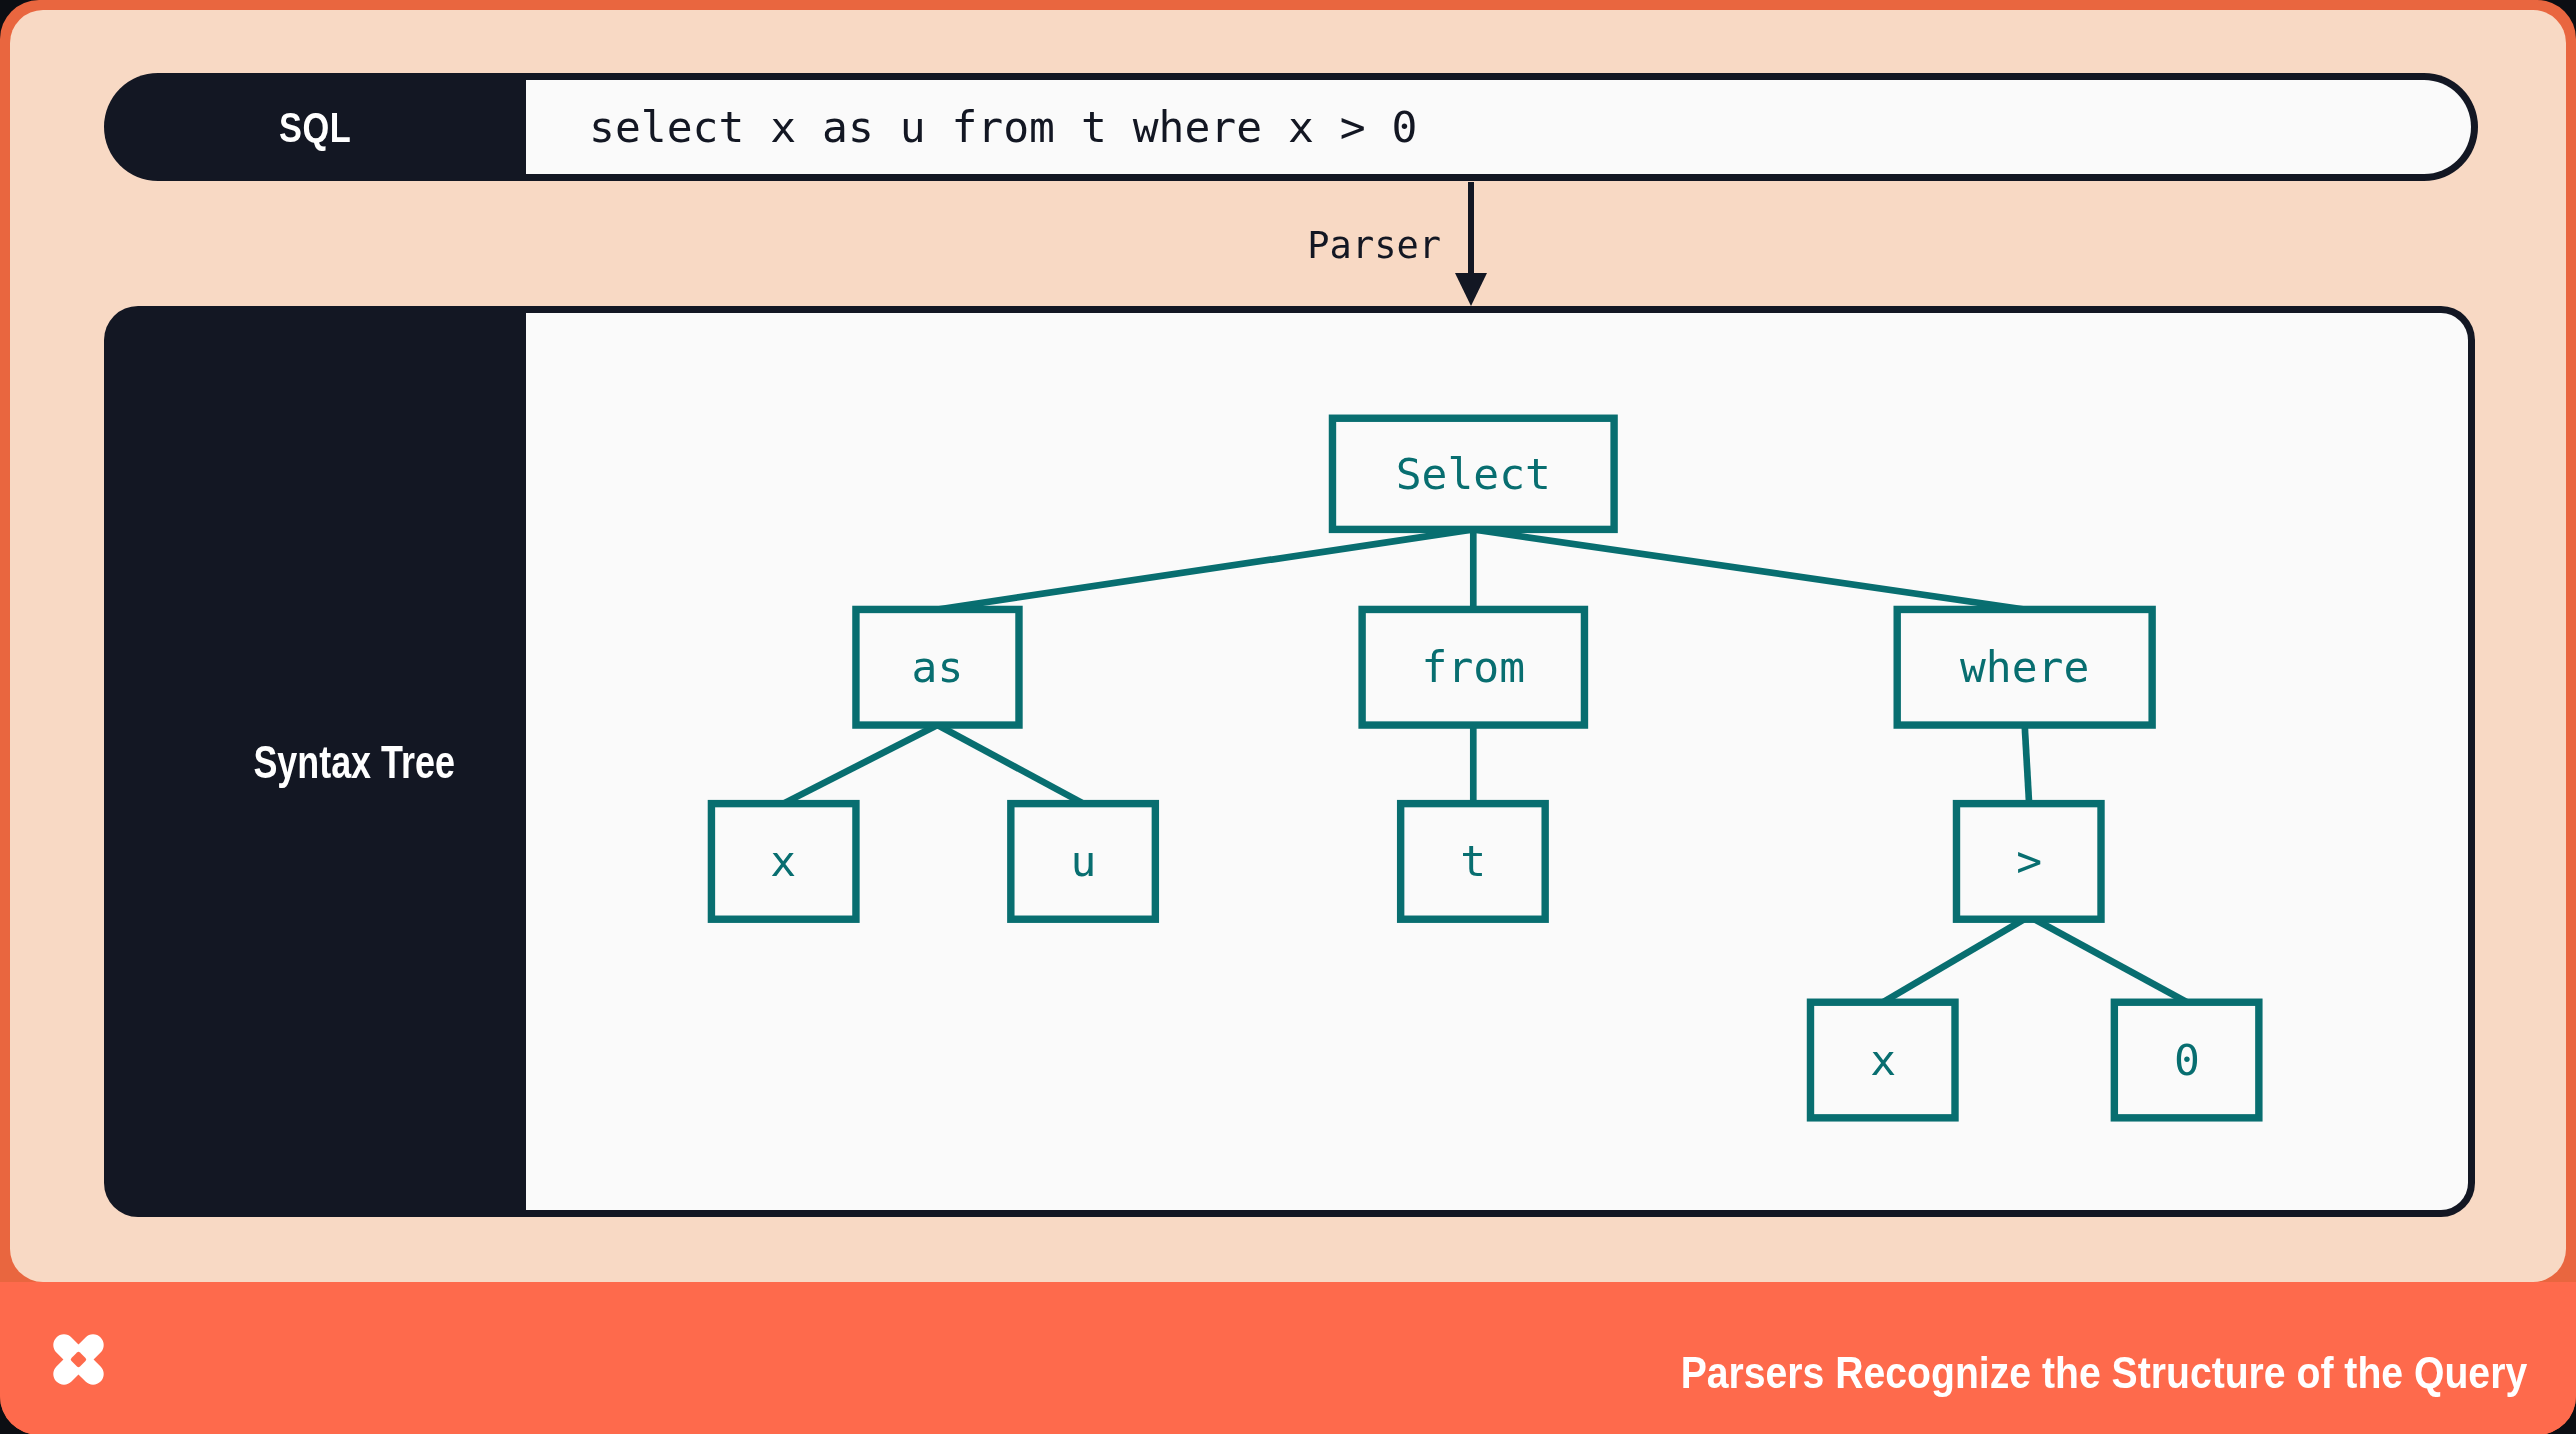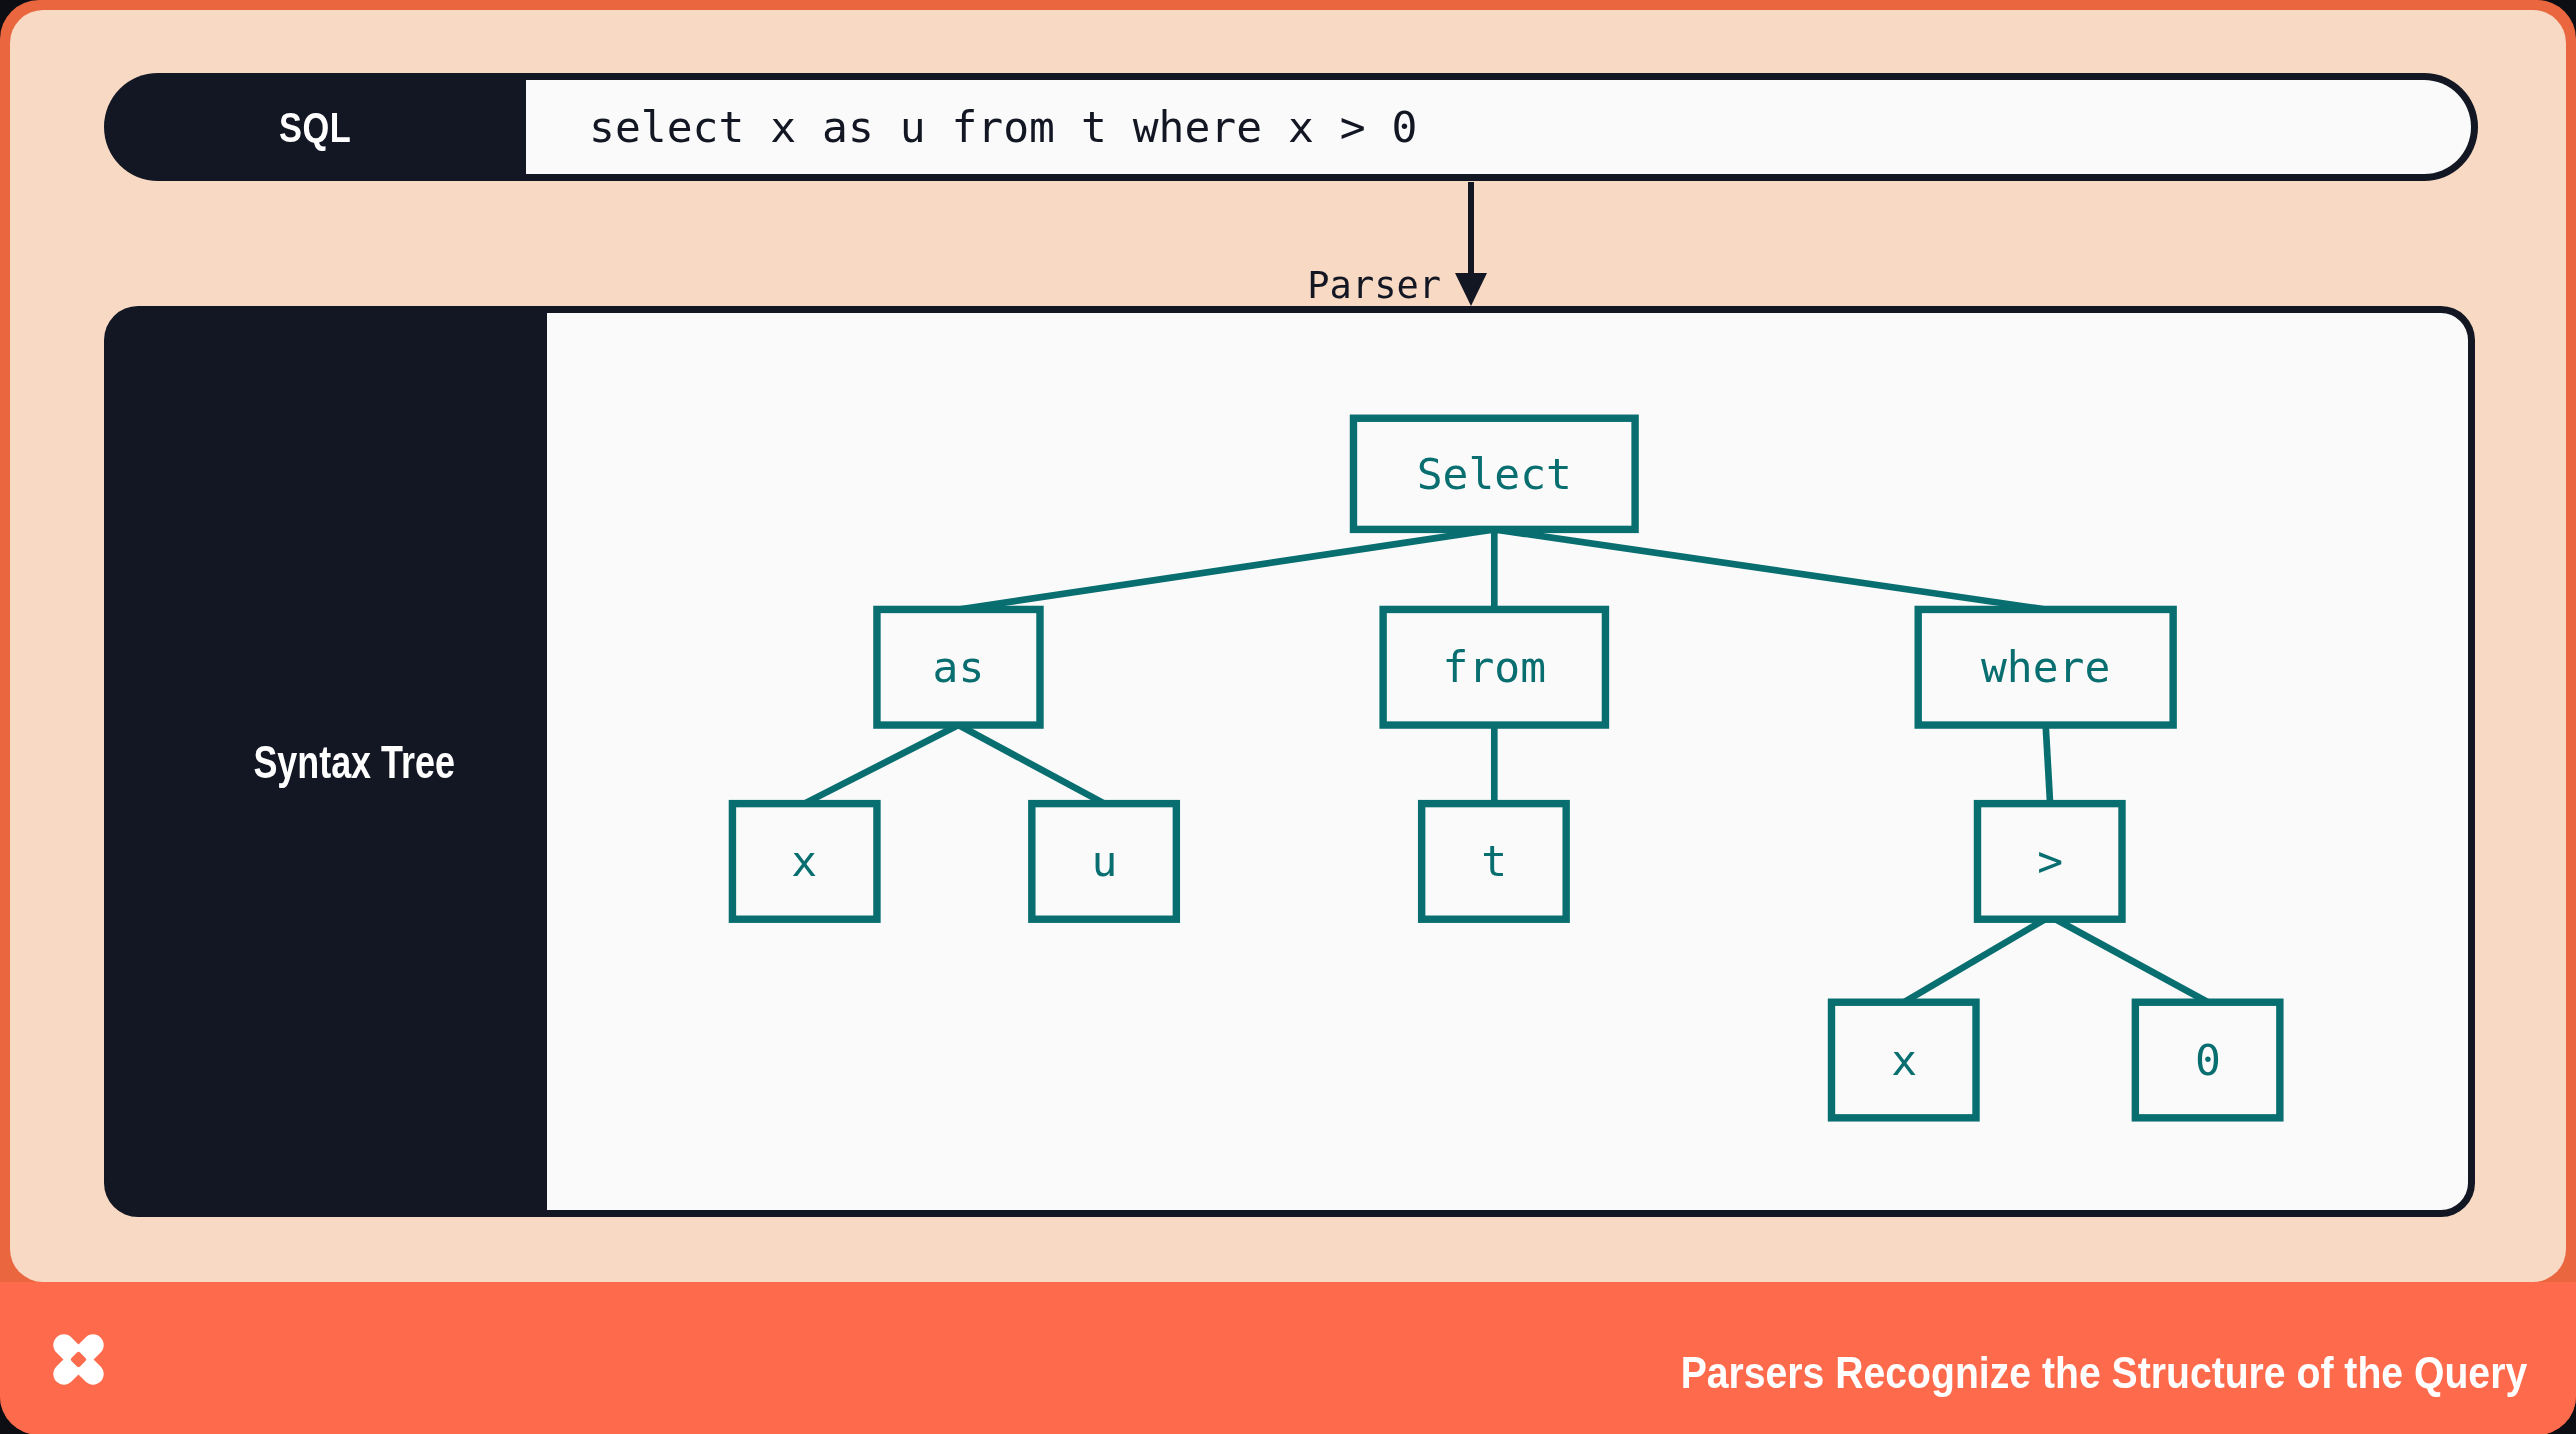--- a/index.html
+++ b/index.html
@@ -29,30 +29,30 @@
              padding-left:63px; white-space:pre;}
 
   
   .parser-arrow{position:absolute; left:0; top:0; width:0; height:0;}
   .arrow-shaft{position:absolute; left:1468px; top:182px; width:6px; height:95px;
                background:var(--navy);}
   .arrow-head{position:absolute; left:1455px; top:273px; width:0; height:0;
               border-left:16.3px solid transparent; border-right:16.3px solid transparent;
               border-top:33px solid var(--navy);}
   .parser-label{position:absolute; right:1135px; top:224px;
-                font-family:"DejaVu Sans Mono", monospace; font-size:37px; color:var(--navy);margin-top:40px;}
+                font-family:"DejaVu Sans Mono", monospace; font-size:37px; color:var(--navy);}
 
   
   .tree-box{position:absolute; left:104px; top:306px; width:2371px; height:911px;
             background:var(--navy); border-radius:34px;}
   .tree-label{position:absolute; left:0; top:0; width:500px; height:100%;
               display:flex; align-items:center; justify-content:center;}
   .tree-label-text{font-size:46px; transform:scaleX(0.78);}
   .tree-content{position:absolute; left:422px; top:7.4px; right:7.4px; bottom:7.4px;
-                background:var(--box_bg); border-radius:0 27px 27px 0; overflow:hidden;margin-left:21px;}
+                background:var(--box_bg); border-radius:0 27px 27px 0; overflow:hidden;}
   .tree-content svg{display:block; width:1942px; height:896px;}
   .tree-content line{stroke:var(--teal); stroke-width:9px;}
   .tree-content rect.node{fill:var(--box_bg); stroke:var(--teal); stroke-width:10px;}
   .tree-content text{fill:var(--teal); font-family:"DejaVu Sans Mono", monospace;
                      font-size:58px; text-anchor:middle;}
 
   
   .footer{position:absolute; left:0; right:0; top:1282px; bottom:0; background:var(--footer_bg);}
   .footer-title{position:absolute; right:49px; top:50%; transform:translateY(-50%);
                 color:var(--text_light); font-weight:bold; font-size:44px; white-space:nowrap;margin-top:14px;}

